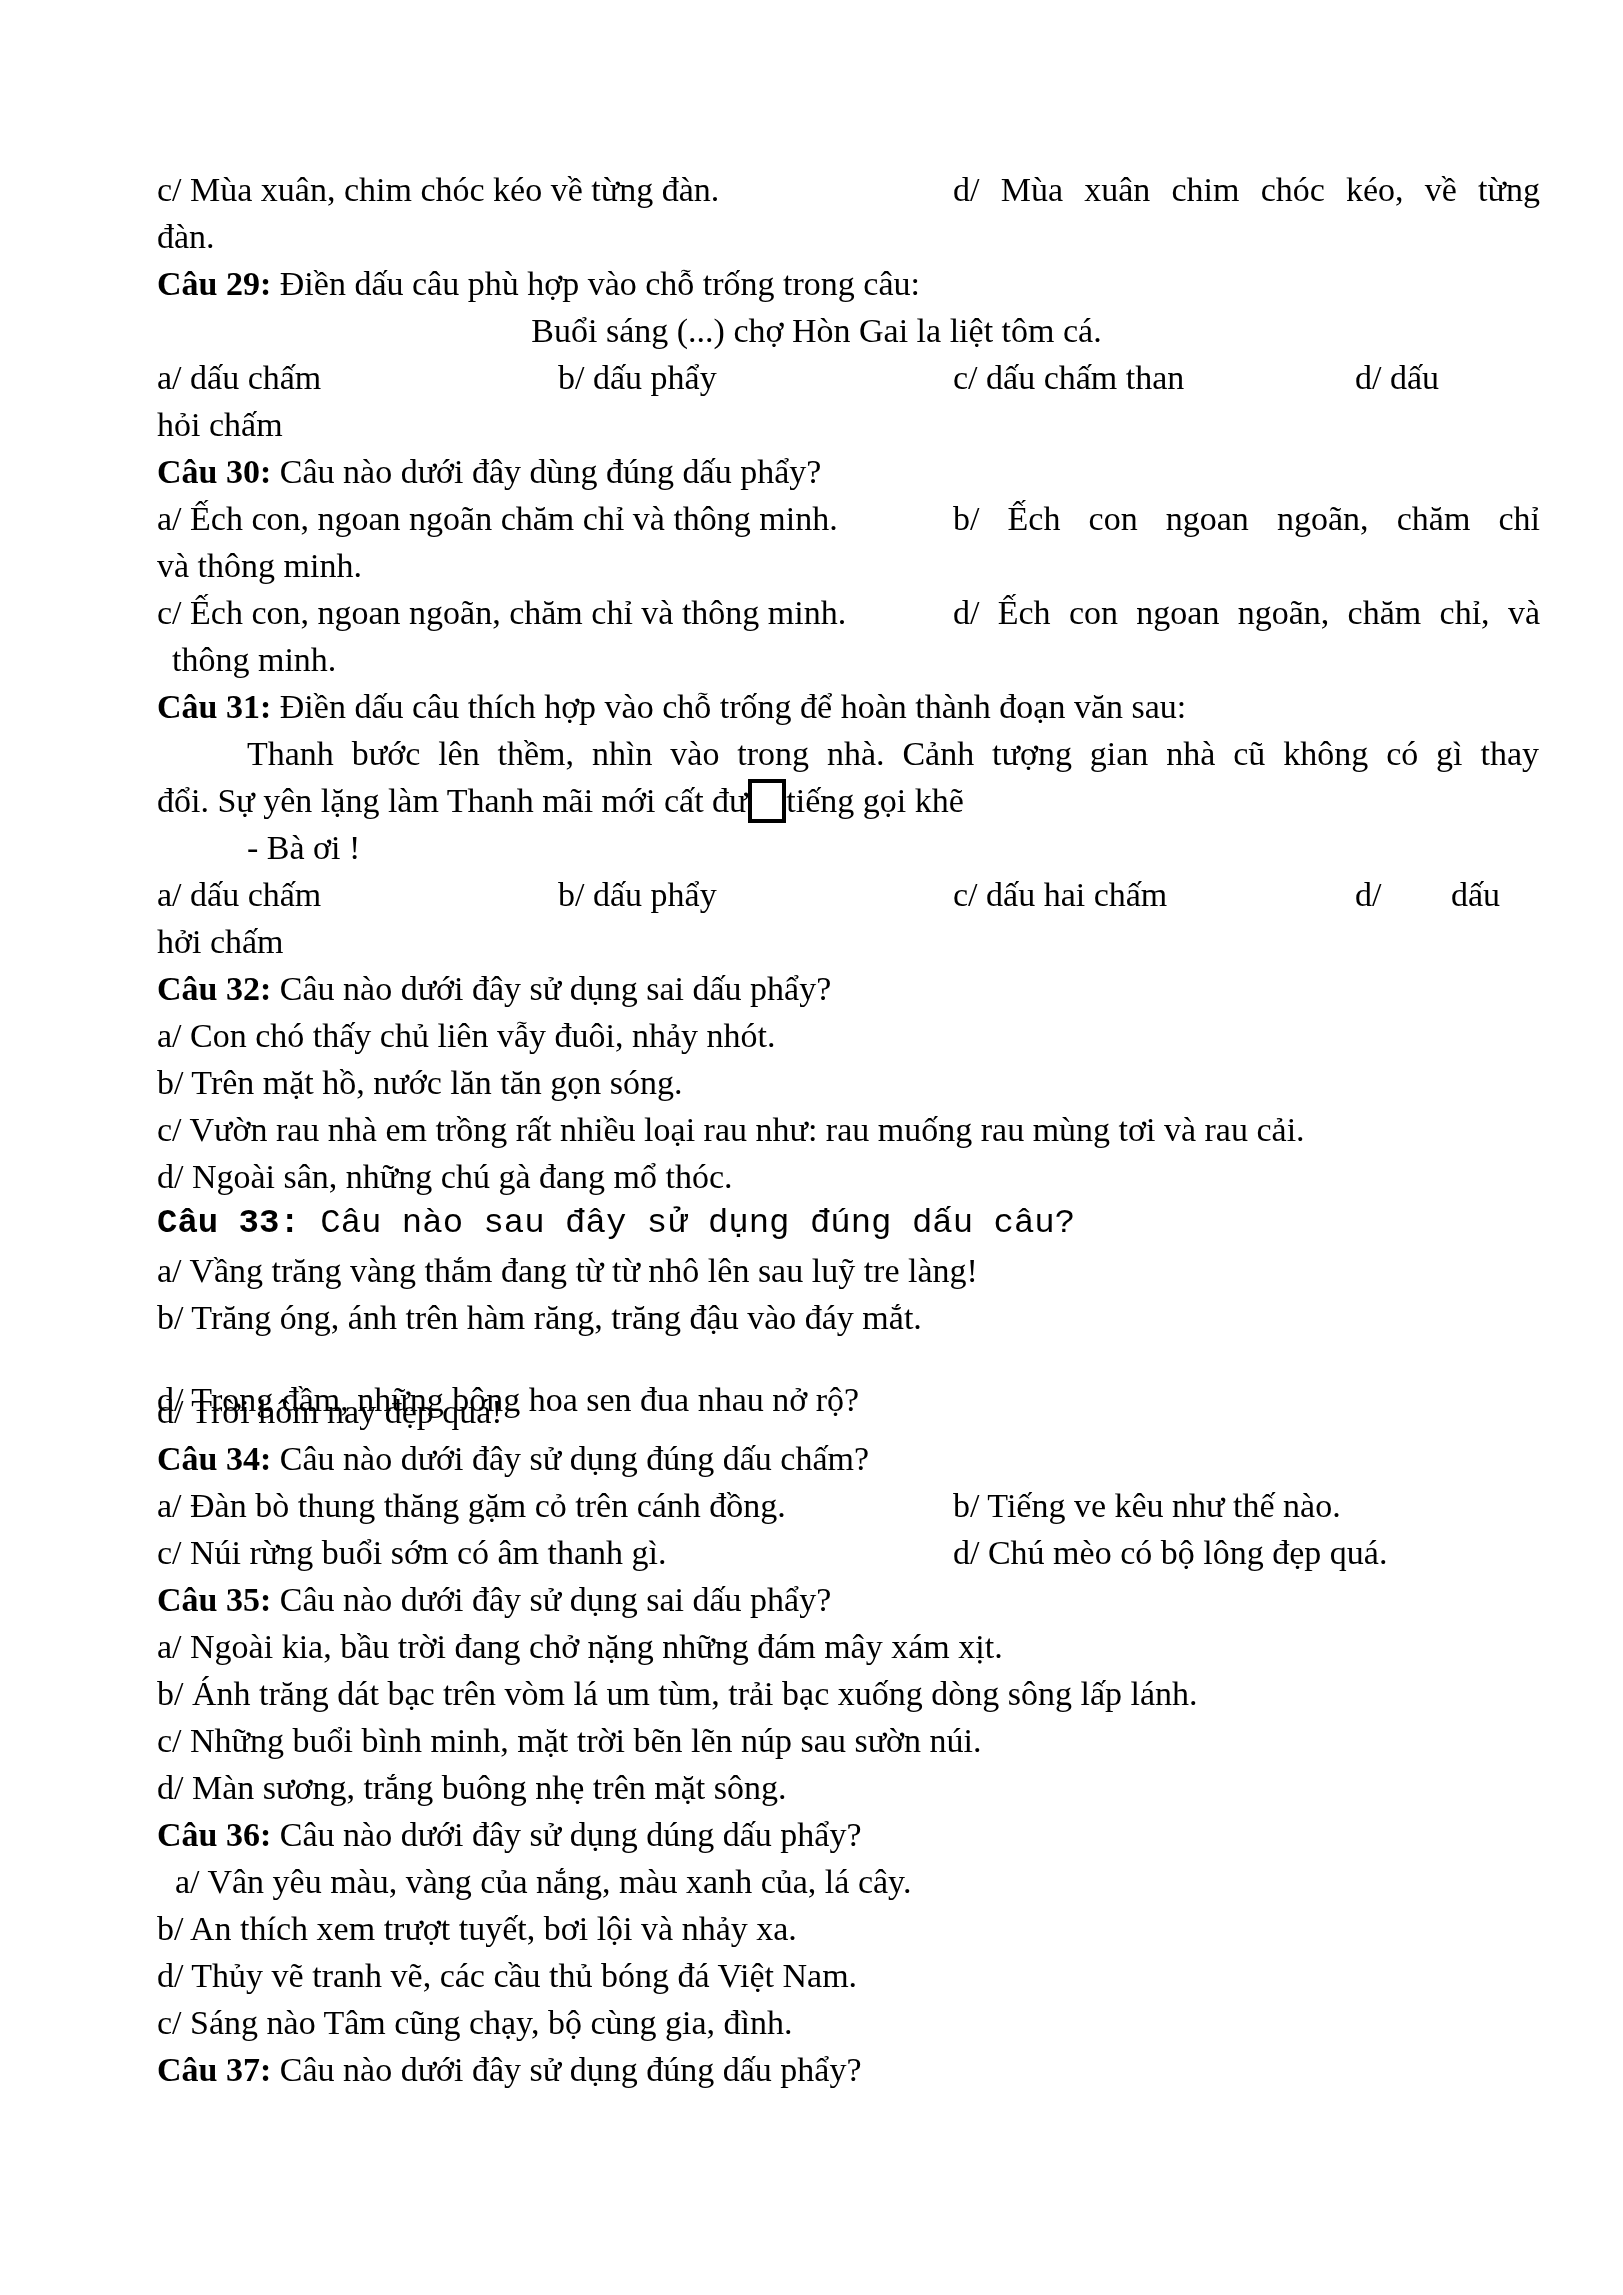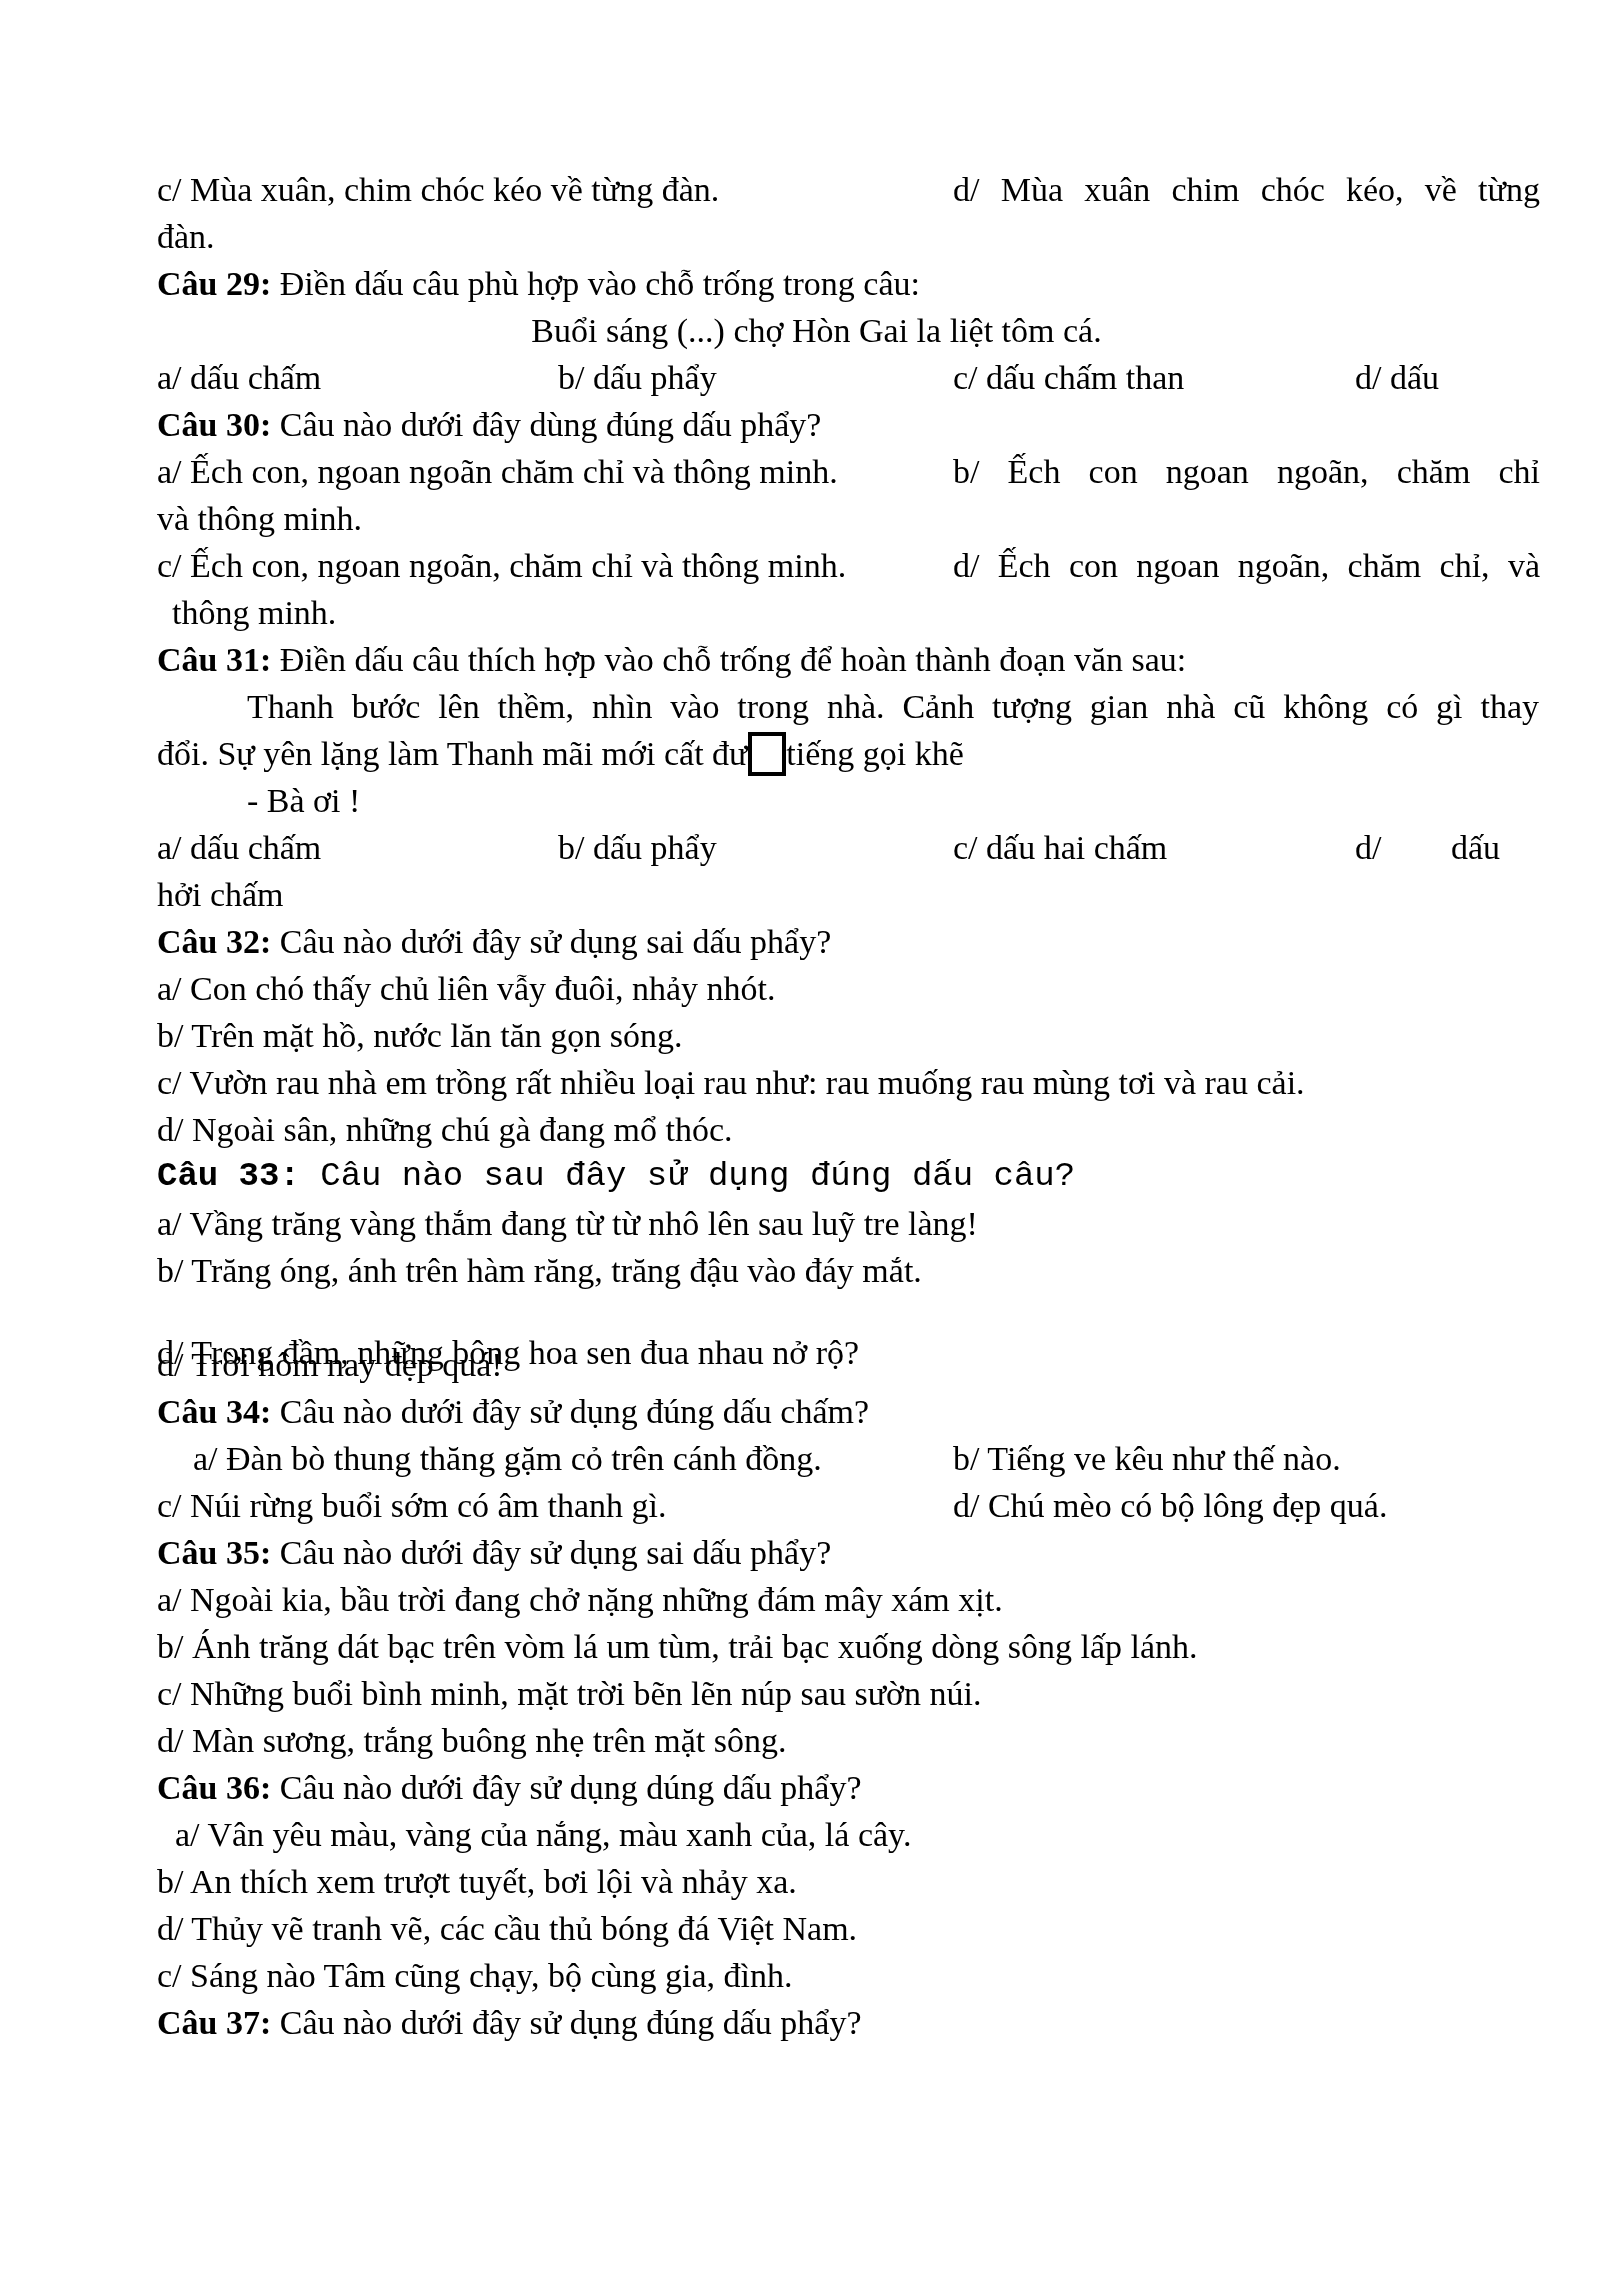--- a/index.html
+++ b/index.html
@@ -74,20 +74,23 @@
       <div class="line">
         <span class="tabseg center" style="left: 157px; width: 1319px;"><span>Buổi sáng (...) chợ Hòn Gai la liệt tôm cá.</span></span>
       </div>
       <div class="line">
         <span class="tabseg" style="left: 157px;"><span>a/ dấu chấm</span></span>
         <span class="tabseg" style="left: 558px;"><span>b/ dấu phẩy</span></span>
         <span class="tabseg" style="left: 953px;"><span>c/ dấu chấm than</span></span>
         <span class="tabseg" style="left: 1355px;"><span>d/ dấu</span></span>
       </div>
       <div class="line">
+        <span class="tabseg" style="left: 157px;"><span>hỏi chấm</span></span>
+      </div>
+      <div class="line">
         <span class="tabseg" style="left: 157px;"><span class="qlabel">Câu 30:</span><span> Câu nào dưới đây dùng đúng dấu phẩy?</span></span>
       </div>
       <div class="line">
         <span class="tabseg" style="left: 157px;"><span>a/ Ếch con, ngoan ngoãn chăm chỉ và thông minh.</span></span>
         <span class="tabseg justify" style="left: 953px; width: 587px;"><span>b/ Ếch con ngoan ngoãn, chăm chỉ</span></span>
       </div>
       <div class="line">
         <span class="tabseg" style="left: 157px;"><span>và thông minh.</span></span>
       </div>
       <div class="line">
@@ -146,21 +149,21 @@
       <div class="line">
         <span class="tabseg" style="left: 157px; margin-top: 35px;"><span>d/ Trong đầm, những bông hoa sen đua nhau nở rộ?</span></span>
       </div>
       <div class="line">
         <span class="tabseg" style="left: 157px;"><span>d/ Trời hôm nay đẹp quá!</span></span>
       </div>
       <div class="line">
         <span class="tabseg" style="left: 157px; text-align: center;"><span class="qlabel">Câu 34:</span><span> Câu nào dưới đây sử dụng đúng dấu chấm?</span></span>
       </div>
       <div class="line">
-        <span class="tabseg" style="left: 157px; margin-left: 36px;"><span>a/ Đàn bò thung thăng gặm cỏ trên cánh đồng.</span></span>
+        <span class="tabseg" style="left: 157px;"><span>a/ Đàn bò thung thăng gặm cỏ trên cánh đồng.</span></span>
         <span class="tabseg" style="left: 953px;"><span>b/ Tiếng ve kêu như thế nào.</span></span>
       </div>
       <div class="line">
         <span class="tabseg" style="left: 157px;"><span>c/ Núi rừng buổi sớm có âm thanh gì.</span></span>
         <span class="tabseg" style="left: 953px;"><span>d/ Chú mèo có bộ lông đẹp quá.</span></span>
       </div>
       <div class="line">
         <span class="tabseg" style="left: 157px;"><span class="qlabel">Câu 35:</span><span> Câu nào dưới đây sử dụng sai dấu phẩy?</span></span>
       </div>
       <div class="line">

